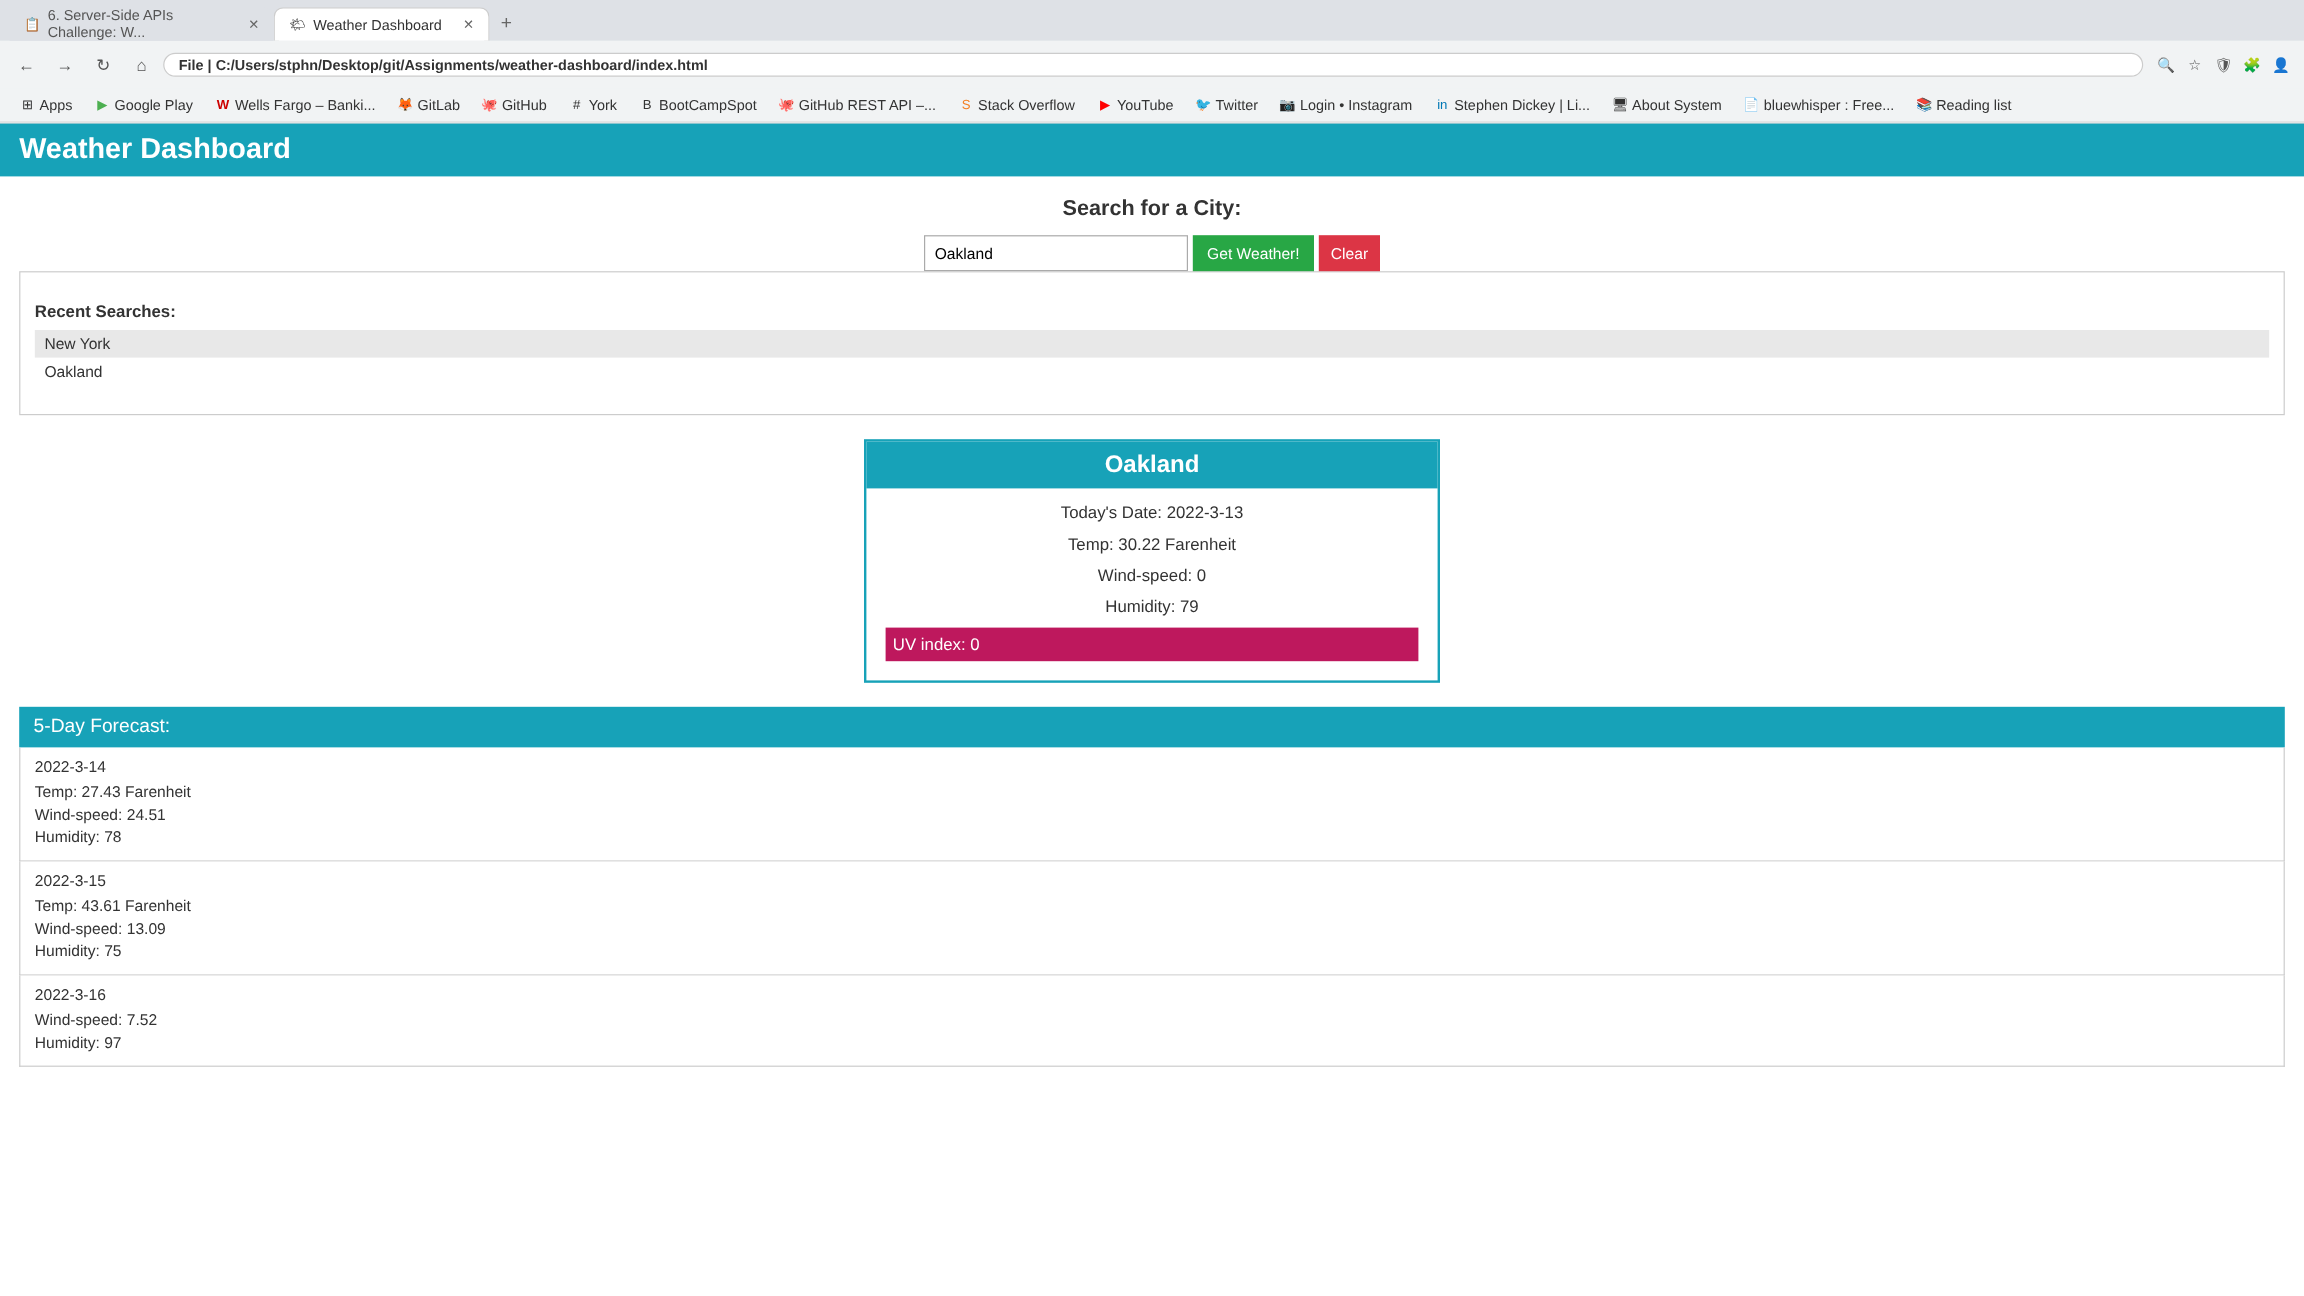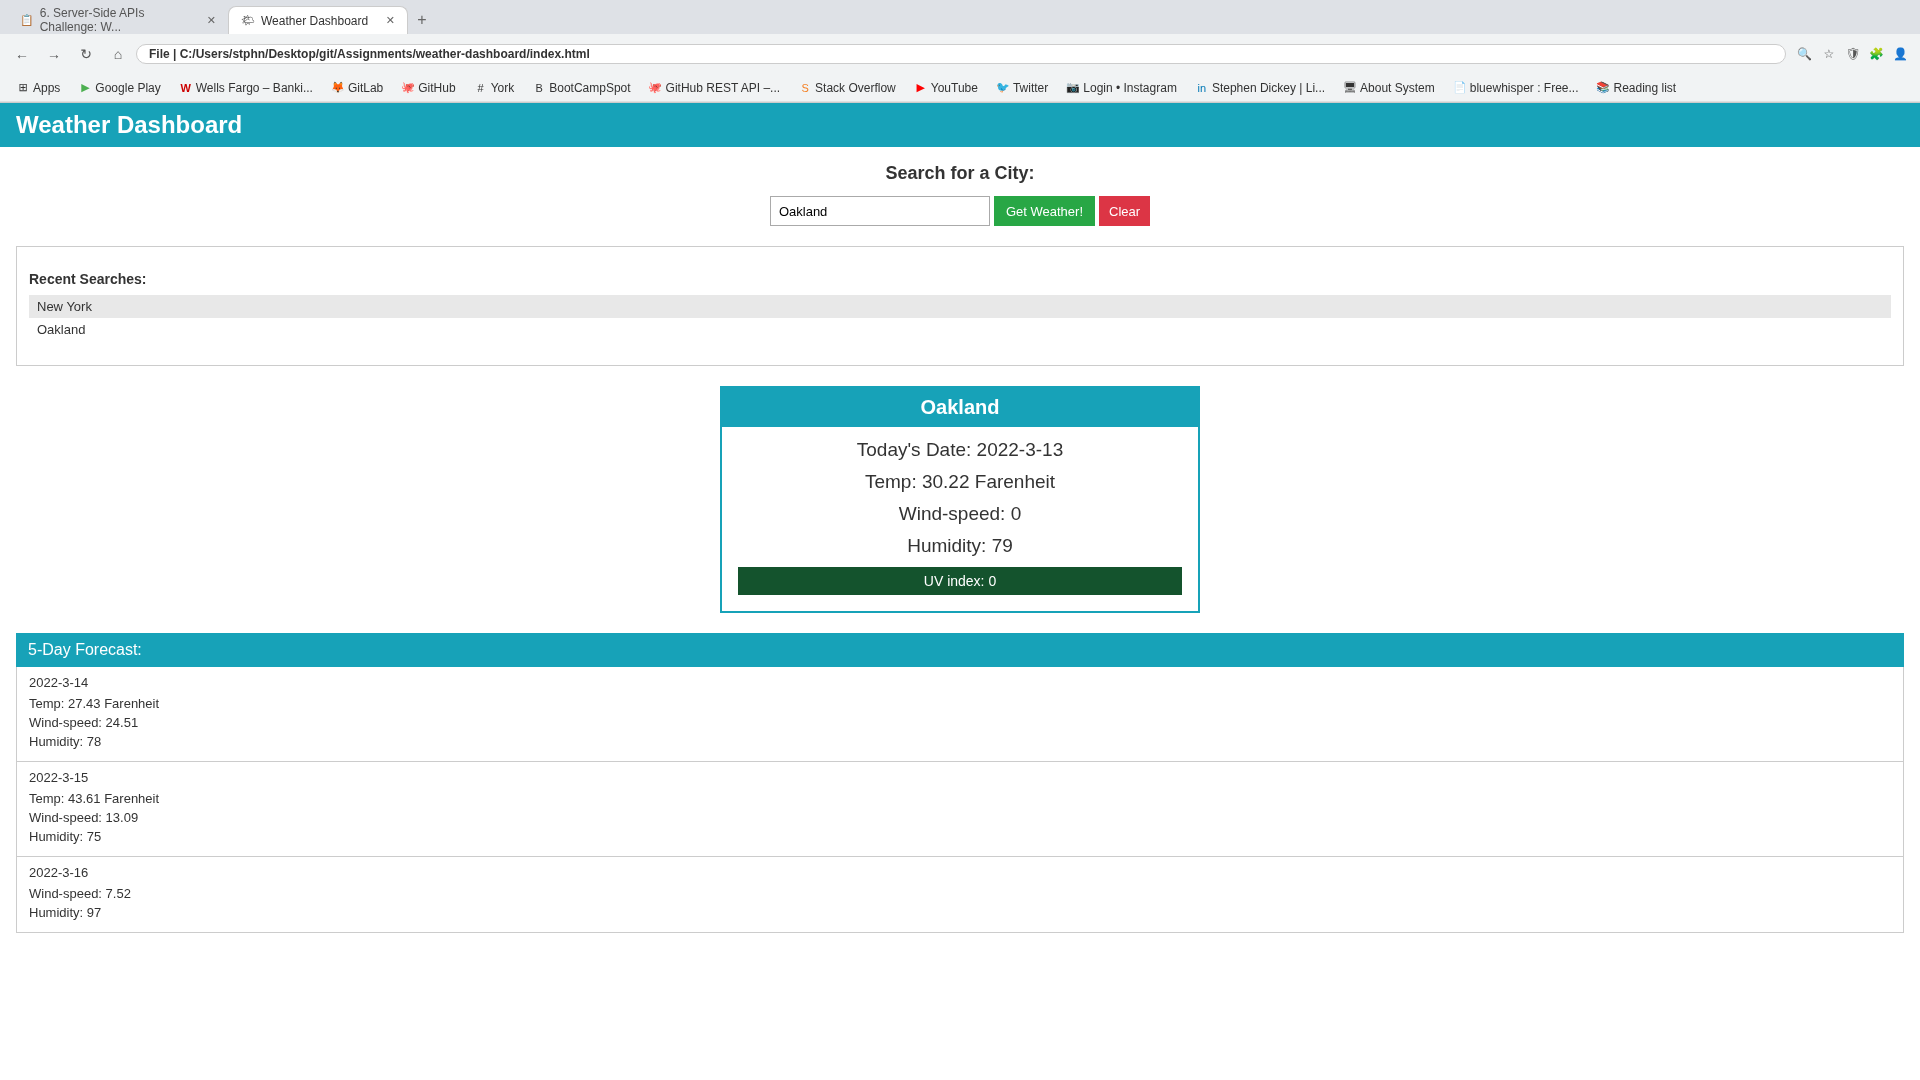--- a/index.html
+++ b/index.html
@@ -22,40 +22,40 @@
     .bookmarks-bar { display: flex; align-items: center; padding: 2px 8px; gap: 2px; background: #f1f3f4; border-bottom: 1px solid #e0e0e0; height: 28px; overflow: hidden; }
     .bookmark-item { display: flex; align-items: center; gap: 3px; padding: 2px 8px; border-radius: 4px; cursor: pointer; white-space: nowrap; font-size: 12px; color: #333; }
     .bk-icon { width: 14px; height: 14px; font-size: 11px; display: inline-flex; align-items: center; justify-content: center; }
 
     
     .app-header { background: #17a2b8; color: #fff; padding: 8px 16px; }
     .app-header h1 { font-size: 24px; font-weight: bold; }
 
     
     .main-content { padding: 16px; }
-    .search-section { text-align: center; margin-bottom: 20px; }
+    .search-section { text-align: center; }
     .search-section h2 { font-size: 18px; margin-bottom: 12px; color: #333; }
     .search-row { display: flex; justify-content: center; gap: 4px; }
     .city-input { width: 220px; height: 30px; padding: 4px 8px; border: 1px solid #aaa; font-size: 13px; }
     .btn-get-weather { background: #28a745; color: #fff; border: none; padding: 4px 12px; font-size: 13px; cursor: pointer; font-weight: normal; }
     .btn-clear { background: #dc3545; color: #ffffff; border: none; padding: 4px 10px; font-size: 13px; cursor: pointer; }
 
     
     .recent-section { border: 1px solid #ccc; margin-bottom: 20px; padding: 24px 12px; background: #fff; }
     .recent-section h3 { font-size: 14px; font-weight: bold; margin-bottom: 8px; color: #333; }
     .recent-item { padding: 4px 8px; font-size: 13px; color: #333; cursor: pointer; }
     .recent-item:first-of-type { background: #e8e8e8; }
 
     
     .weather-card-wrapper { display: flex; justify-content: center; margin-bottom: 20px; }
     .weather-card { border: 2px solid #17a2b8; width: 480px; }
     .weather-card-header { background: #17a2b8; color: #fff; text-align: center; padding: 8px; font-size: 20px; font-weight: bold; }
     .weather-card-body { padding: 12px 16px; text-align: center; }
-    .weather-card-body p { margin-bottom: 10px; font-size: 19px; color: #333; }
-    .uv-index-bar { background: #14532d; color: #fff; text-align: center; padding: 6px; font-size: 14px; margin: 8px 0 4px 0; }
+    .weather-card-body p { margin-bottom: 10px; font-size: 14px; color: #333; }
+    .uv-index-bar { background: #be185d; color: #fff; text-align: left; padding: 6px; font-size: 14px; margin: 8px 0 4px 0; }
 
     
     .forecast-section { }
     .forecast-header { background: #17a2b8; color: #fff; padding: 8px 12px; font-size: 16px; font-weight: normal; }
     .forecast-day { border: 1px solid #ccc; border-top: none; padding: 8px 12px; background: #fff; }
     .forecast-day .date { font-size: 13px; color: #333; margin-bottom: 6px; }
     .forecast-day p { font-size: 13px; color: #333; margin-bottom: 4px; }
   </style>
 </head>
 <body>

